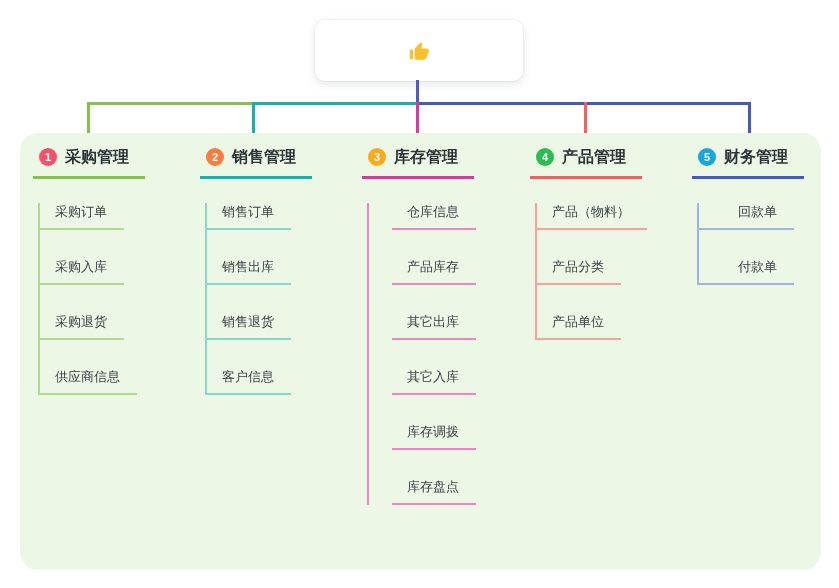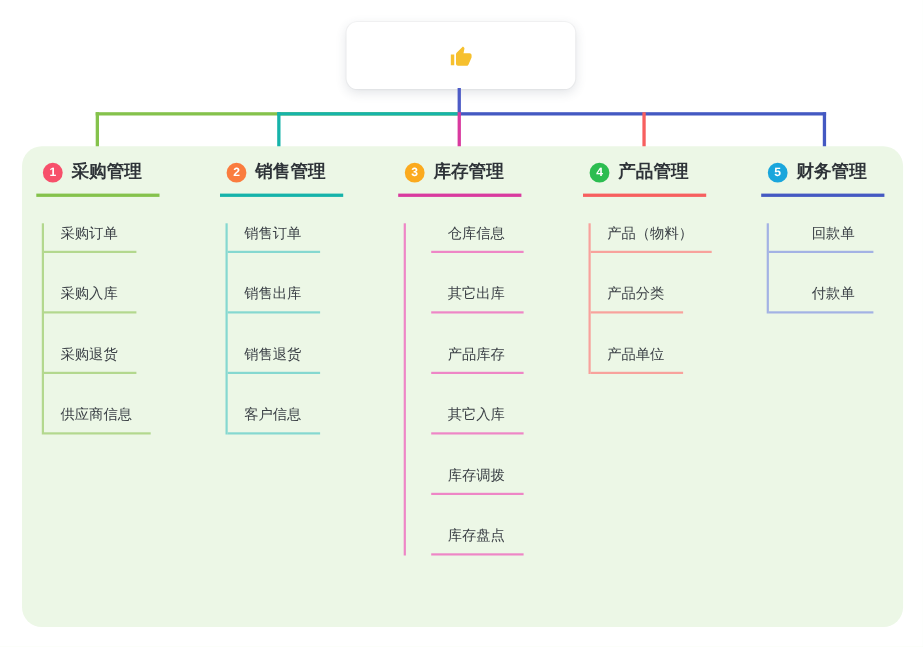--- a/index.html
+++ b/index.html
@@ -131,22 +131,22 @@
           <div class="child">销售订单</div>
           <div class="child">销售出库</div>
           <div class="child">销售退货</div>
           <div class="child">客户信息</div>
         </div></div>
       <div class="branch b3"><div class="branch-title">
           <span class="badge">3</span>
           <span>库存管理</span>
         </div><div class="children">
           <div class="child">仓库信息</div>
+          <div class="child">产品库存</div>
           <div class="child">其它出库</div>
-          <div class="child">产品库存</div>
           <div class="child">其它入库</div>
           <div class="child">库存调拨</div>
           <div class="child">库存盘点</div>
         </div></div>
       <div class="branch b4"><div class="branch-title">
           <span class="badge">4</span>
           <span>产品管理</span>
         </div><div class="children">
           <div class="child">产品（物料）</div>
           <div class="child">产品分类</div>

